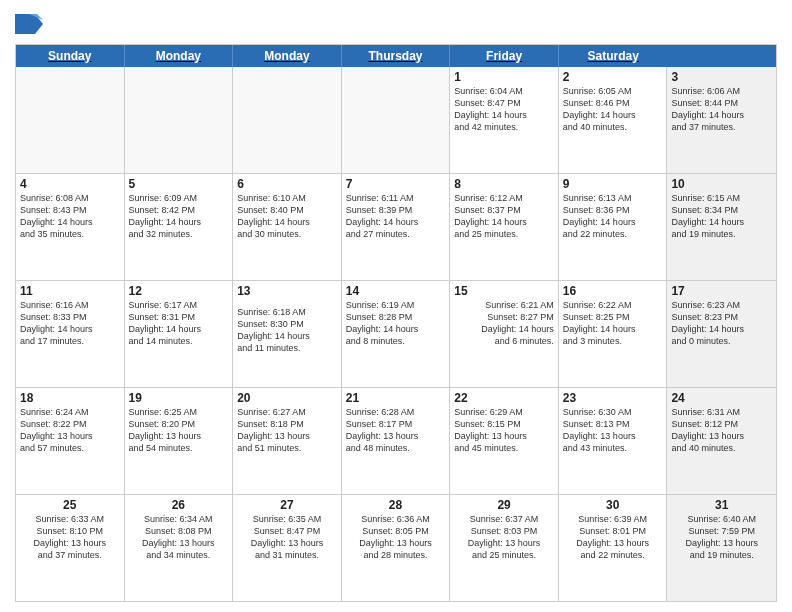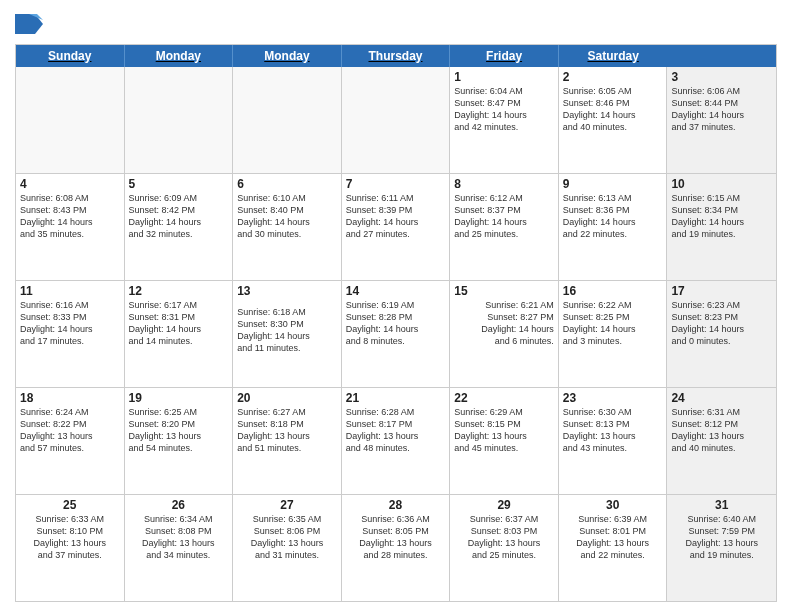--- a/index.html
+++ b/index.html
@@ -331,21 +331,21 @@
           <div class="cal-cell">
             <div class="day-num">26</div>
             <div class="cell-text" style="white-space: pre-line;">Sunrise: 6:34 AM
 Sunset: 8:08 PM
 Daylight: 13 hours
 and 34 minutes.</div>
           </div>
           <div class="cal-cell">
             <div class="day-num">27</div>
             <div class="cell-text" style="white-space: pre-line;">Sunrise: 6:35 AM
-Sunset: 8:06 PM
+Sunset: 8:47 PM
 Daylight: 13 hours
 and 31 minutes.</div>
           </div>
           <div class="cal-cell">
             <div class="day-num">28</div>
             <div class="cell-text" style="white-space: pre-line;">Sunrise: 6:36 AM
 Sunset: 8:05 PM
 Daylight: 13 hours
 and 28 minutes.</div>
           </div>

